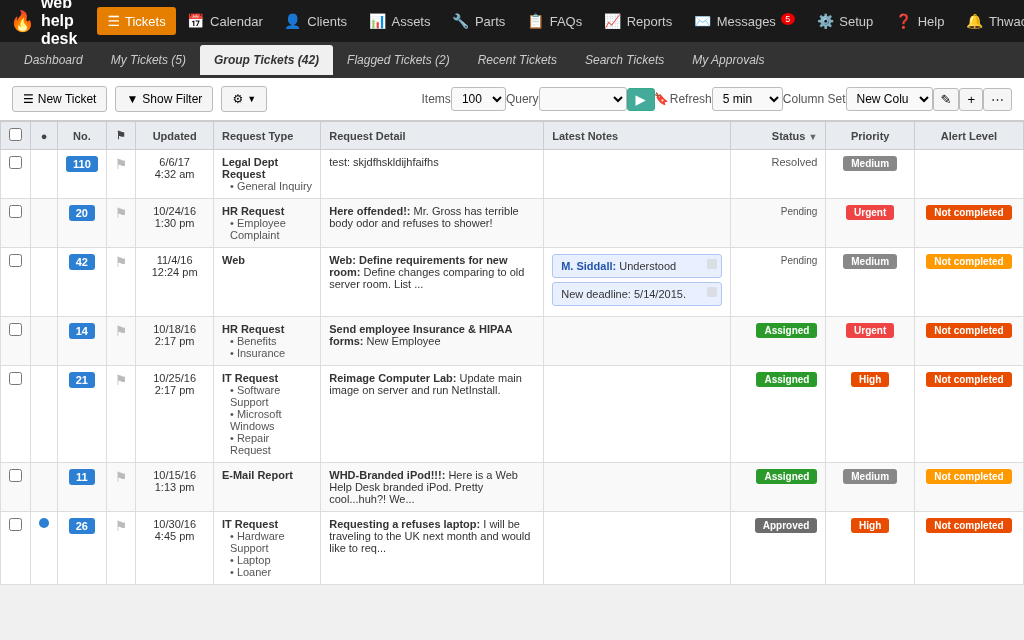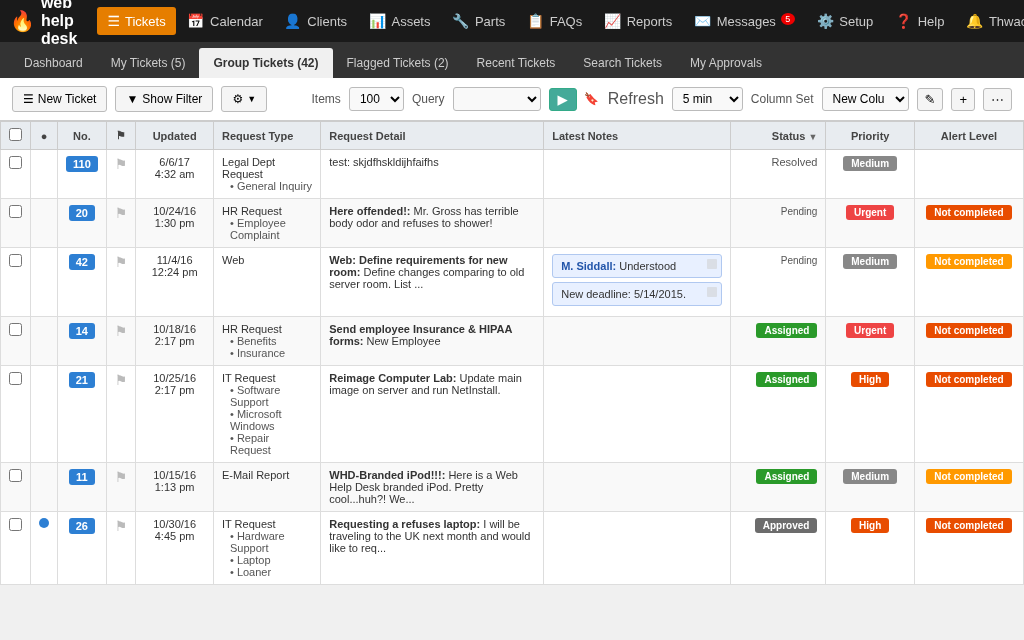--- a/index.html
+++ b/index.html
@@ -59,23 +59,24 @@
       min-width: 14px;
       text-align: center;
       position: relative;
       top: -2px;
     }
 
     
     .sub-nav {
       background: #333;
       display: flex;
-      align-items: flex-end;
+      align-items: center;
       padding: 0 10px;
       height: 36px;
+      font-style: italic;
     }
     .sub-nav-item {
       color: #ccc;
       padding: 8px 14px;
       cursor: pointer;
       font-size: 12px;
       border-radius: 3px 3px 0 0;
     }
     .sub-nav-item.active {
       background: #f0f0f0;
@@ -100,21 +101,21 @@
       background: #f5f5f5;
       padding: 5px 10px;
       cursor: pointer;
       border-radius: 3px;
       font-size: 12px;
     }
     .toolbar-right {
       margin-left: auto;
       display: flex;
       align-items: center;
-      gap: 8px;
+      gap: 0;
     }
     .items-label { color: #555; font-size: 12px; }
     .items-select {
       border: 1px solid #bbb;
       padding: 3px 6px;
       border-radius: 3px;
       background: #f9f9f9;
       font-size: 12px;
     }
     .query-select {
@@ -125,21 +126,21 @@
       font-size: 12px;
     }
     .run-btn {
       background: #4a9;
       border: 1px solid #3a8;
       color: #fff;
       padding: 3px 8px;
       cursor: pointer;
       border-radius: 3px;
     }
-    .refresh-label { color: #555; font-size: 16px; }
+    .refresh-label { color: #555; font-size: 12px; }
     .col-set-label { color: #555; font-size: 12px; }
     .icon-btn {
       border: 1px solid #bbb;
       background: #f5f5f5;
       padding: 3px 7px;
       cursor: pointer;
       border-radius: 3px;
       font-size: 13px;
     }
 
@@ -253,21 +254,21 @@
       border-radius: 3px;
       padding: 2px 8px;
       font-size: 10px;
       font-weight: bold;
       white-space: nowrap;
     }
     .alert-not-completed.orange {
       background: #f90;
     }
 
-    .req-type-main { font-weight: normal; color: #333; }
+    .req-type-main { font-weight: bold; color: #333; }
     .req-type-sub { color: #555; padding-left: 8px; }
     .req-type-sub::before { content: '• '; }
 
     .req-detail-title { font-weight: bold; }
 
     .note-card {
       background: #e8f0ff;
       border: 1px solid #b0c8f0;
       border-radius: 3px;
       padding: 5px 8px;

